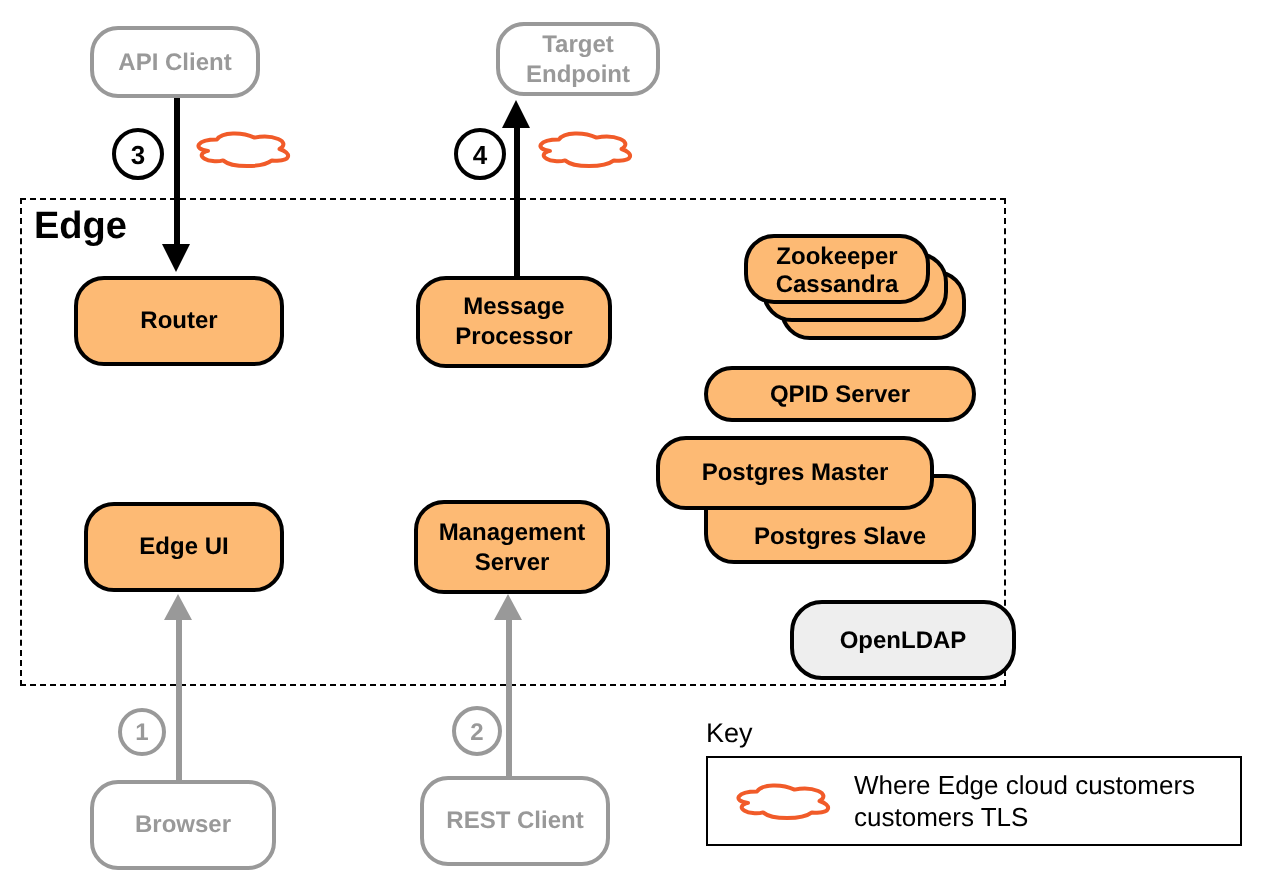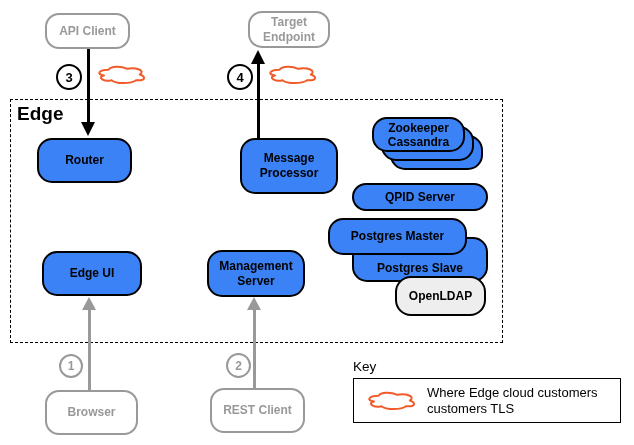--- a/index.html
+++ b/index.html
@@ -6,21 +6,21 @@
   #stage{
     position:relative;width:634px;height:445px;background:#fff;overflow:hidden;
     font-family:"Liberation Sans","DejaVu Sans",sans-serif;
   }
   .node{
     position:absolute;box-sizing:border-box;display:flex;flex-direction:column;
     align-items:center;justify-content:center;text-align:center;
     font-weight:bold;font-size:12px;line-height:15px;color:#000;
   }
   .gray-node{background:#fff;border:2px solid #999;border-radius:14px;color:#999;}
-  .filled{background:#3b82f6;border:2.5px solid #000;border-radius:15px;}
+  .filled{background:#fdba74;border:2.5px solid #000;border-radius:15px;}
   .light{background:#eee;border:2px solid #000;border-radius:16px;}
   .circle{
     position:absolute;box-sizing:border-box;border-radius:50%;background:#fff;
     display:flex;align-items:center;justify-content:center;
     font-weight:bold;font-size:13px;
   }
   .circle.black{border:2.5px solid #000;color:#000;}
   .circle.gray{border:2px solid #999;color:#999;font-size:12px;}
   .vline{position:absolute;width:3px;}
   .vline.black{background:#000;}
@@ -75,25 +75,25 @@
     <path d="M14.5,6.75 C4.5,6.75 2,11.5 10,12.45 C2,14.54 11,19.1 17.5,17.2 C22,21 37,21 42,17.2 C52,18.15 52,13.4 45.75,11.5 C52,7.7 42,3.9 33.25,5.8 C27,2.95 17,2.95 14.5,6.75 Z" fill="#ffffff" stroke="#F15B29" stroke-width="2" stroke-linejoin="round"></path>
   </svg>
 
   <div class="circle black" style="left:227px;top:64px;width:26px;height:26px;">
     <span>4</span>
   </div>
   <svg class="cloud" style="left:265px;top:63px;" width="54" height="23" viewBox="0 0 54 23">
     <path d="M14.5,6.75 C4.5,6.75 2,11.5 10,12.45 C2,14.54 11,19.1 17.5,17.2 C22,21 37,21 42,17.2 C52,18.15 52,13.4 45.75,11.5 C52,7.7 42,3.9 33.25,5.8 C27,2.95 17,2.95 14.5,6.75 Z" fill="#ffffff" stroke="#F15B29" stroke-width="2" stroke-linejoin="round"></path>
   </svg>
 
-  <div class="node filled" style="left:37px;top:138px;width:95px;height:45px;">
+  <div class="node filled" style="left:37px;top:138px;width:105px;height:45px;">
     <span>Router</span>
   </div>
 
-  <div class="node filled" style="left:208px;top:138px;width:98px;height:56px;margin-left:32px;">
+  <div class="node filled" style="left:208px;top:138px;width:98px;height:46px;">
     <span>Message</span>
     <span>Processor</span>
   </div>
 
   <div class="node filled" style="left:42px;top:251px;width:100px;height:45px;">
     <span>Edge UI</span>
   </div>
 
   <div class="node filled" style="left:207px;top:250px;width:98px;height:47px;">
     <span>Management</span>
@@ -111,21 +111,21 @@
     <span>QPID Server</span>
   </div>
 
   <div class="node filled" style="left:352px;top:237px;width:136px;height:45px;justify-content:flex-end;padding-bottom:4px;">
     <span>Postgres Slave</span>
   </div>
   <div class="node filled" style="left:328px;top:218px;width:139px;height:37px;">
     <span>Postgres Master</span>
   </div>
 
-  <div class="node light" style="left:395px;top:276px;width:91px;height:40px;align-items:center;">
+  <div class="node light" style="left:395px;top:300px;width:113px;height:40px;align-items:center;">
     <span>OpenLDAP</span>
   </div>
 
   <div class="vline gray" style="left:88px;top:309px;height:81px;"></div>
   <div class="head-up gray" style="left:82px;top:297px;"></div>
 
   <div class="vline gray" style="left:253px;top:309px;height:79px;"></div>
   <div class="head-up gray" style="left:247px;top:297px;"></div>
 
   <div class="circle gray" style="left:59px;top:354px;width:24px;height:24px;">

